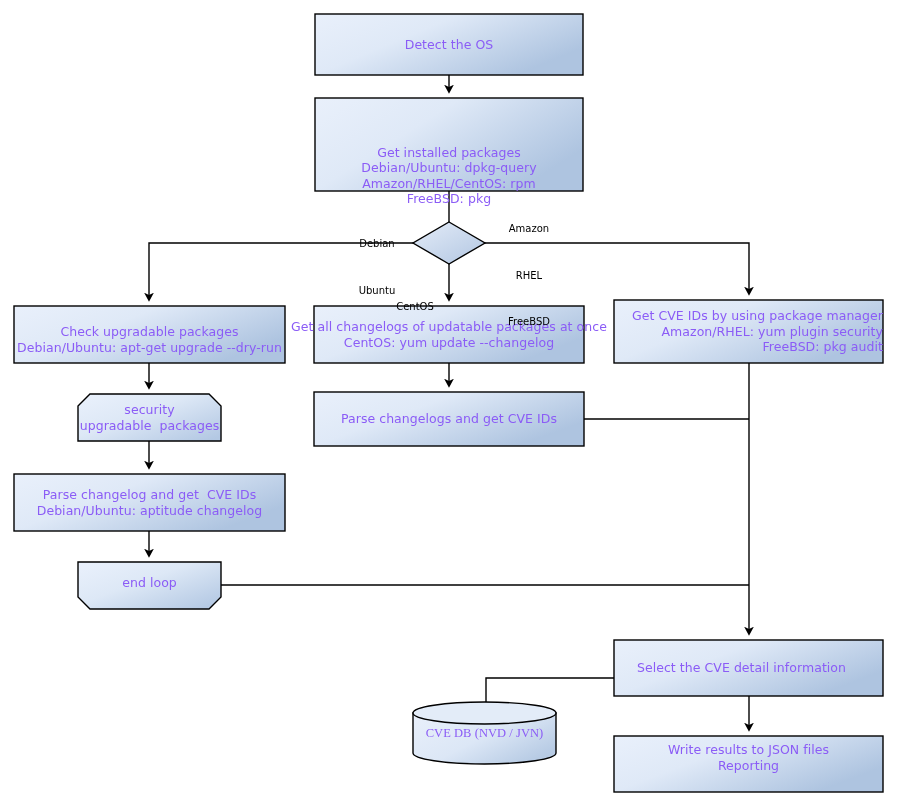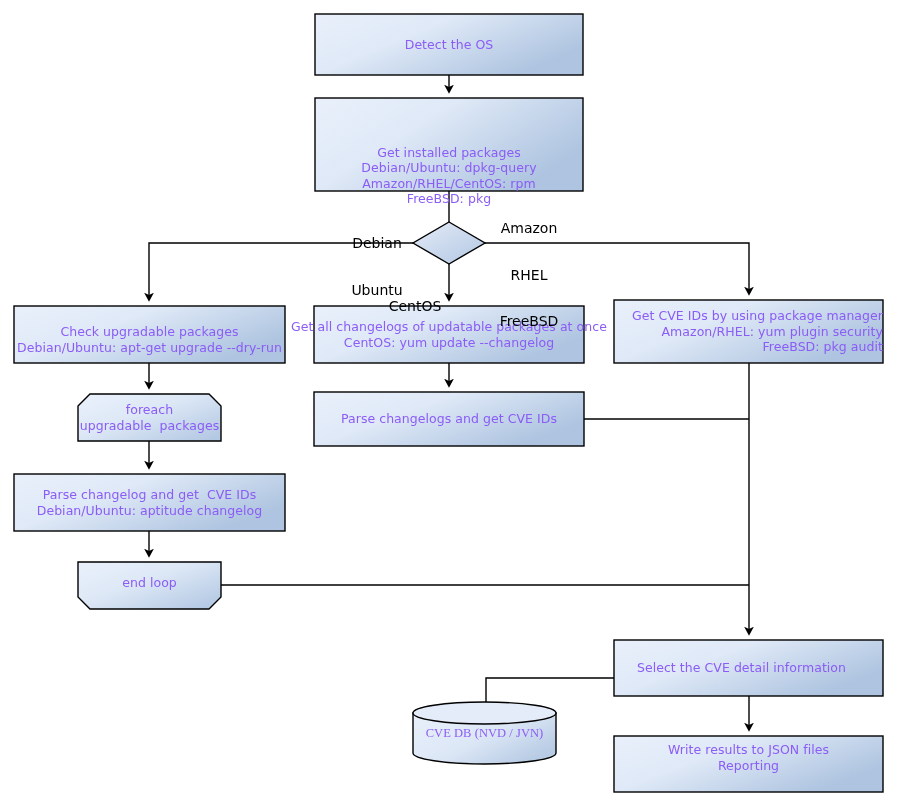--- a/index.html
+++ b/index.html
@@ -35,21 +35,21 @@
     font-size: 12.5px;
     line-height: 15.5px;
     letter-spacing: 0.05px;
     white-space: pre;
     pointer-events: none;
   }
   .edge-label {
     position: absolute;
     text-align: center;
     color: #000000;
-    font-size: 14px;
+    font-size: 10px;
     line-height: 15.5px;
     white-space: pre;
   }
   .hit {
     position: absolute;
     cursor: pointer;
   }
 </style>
 </head>
 <body>
@@ -164,21 +164,21 @@
     <span>CentOS: yum update --changelog</span>
   </div>
 
   <div class="node-label" style="left:614px; top:300px; width:269px; height:63px;align-items:flex-end;">
     <span>Get CVE IDs by using package manager</span>
     <span>Amazon/RHEL: yum plugin security</span>
     <span>FreeBSD: pkg audit</span>
   </div>
 
   <div class="node-label" style="left:70px; top:394px; width:159px; height:47px;">
-    <span>foreach</span>
+    <span>security</span>
     <span>upgradable  packages</span>
   </div>
 
   <div class="node-label" style="left:314px; top:392px; width:270px; height:54px;">
     <span>Parse changelogs and get CVE IDs</span>
   </div>
 
   <div class="node-label" style="left:14px; top:474px; width:271px; height:57px;">
     <span>Parse changelog and get  CVE IDs</span>
     <span>Debian/Ubuntu: aptitude changelog</span>

